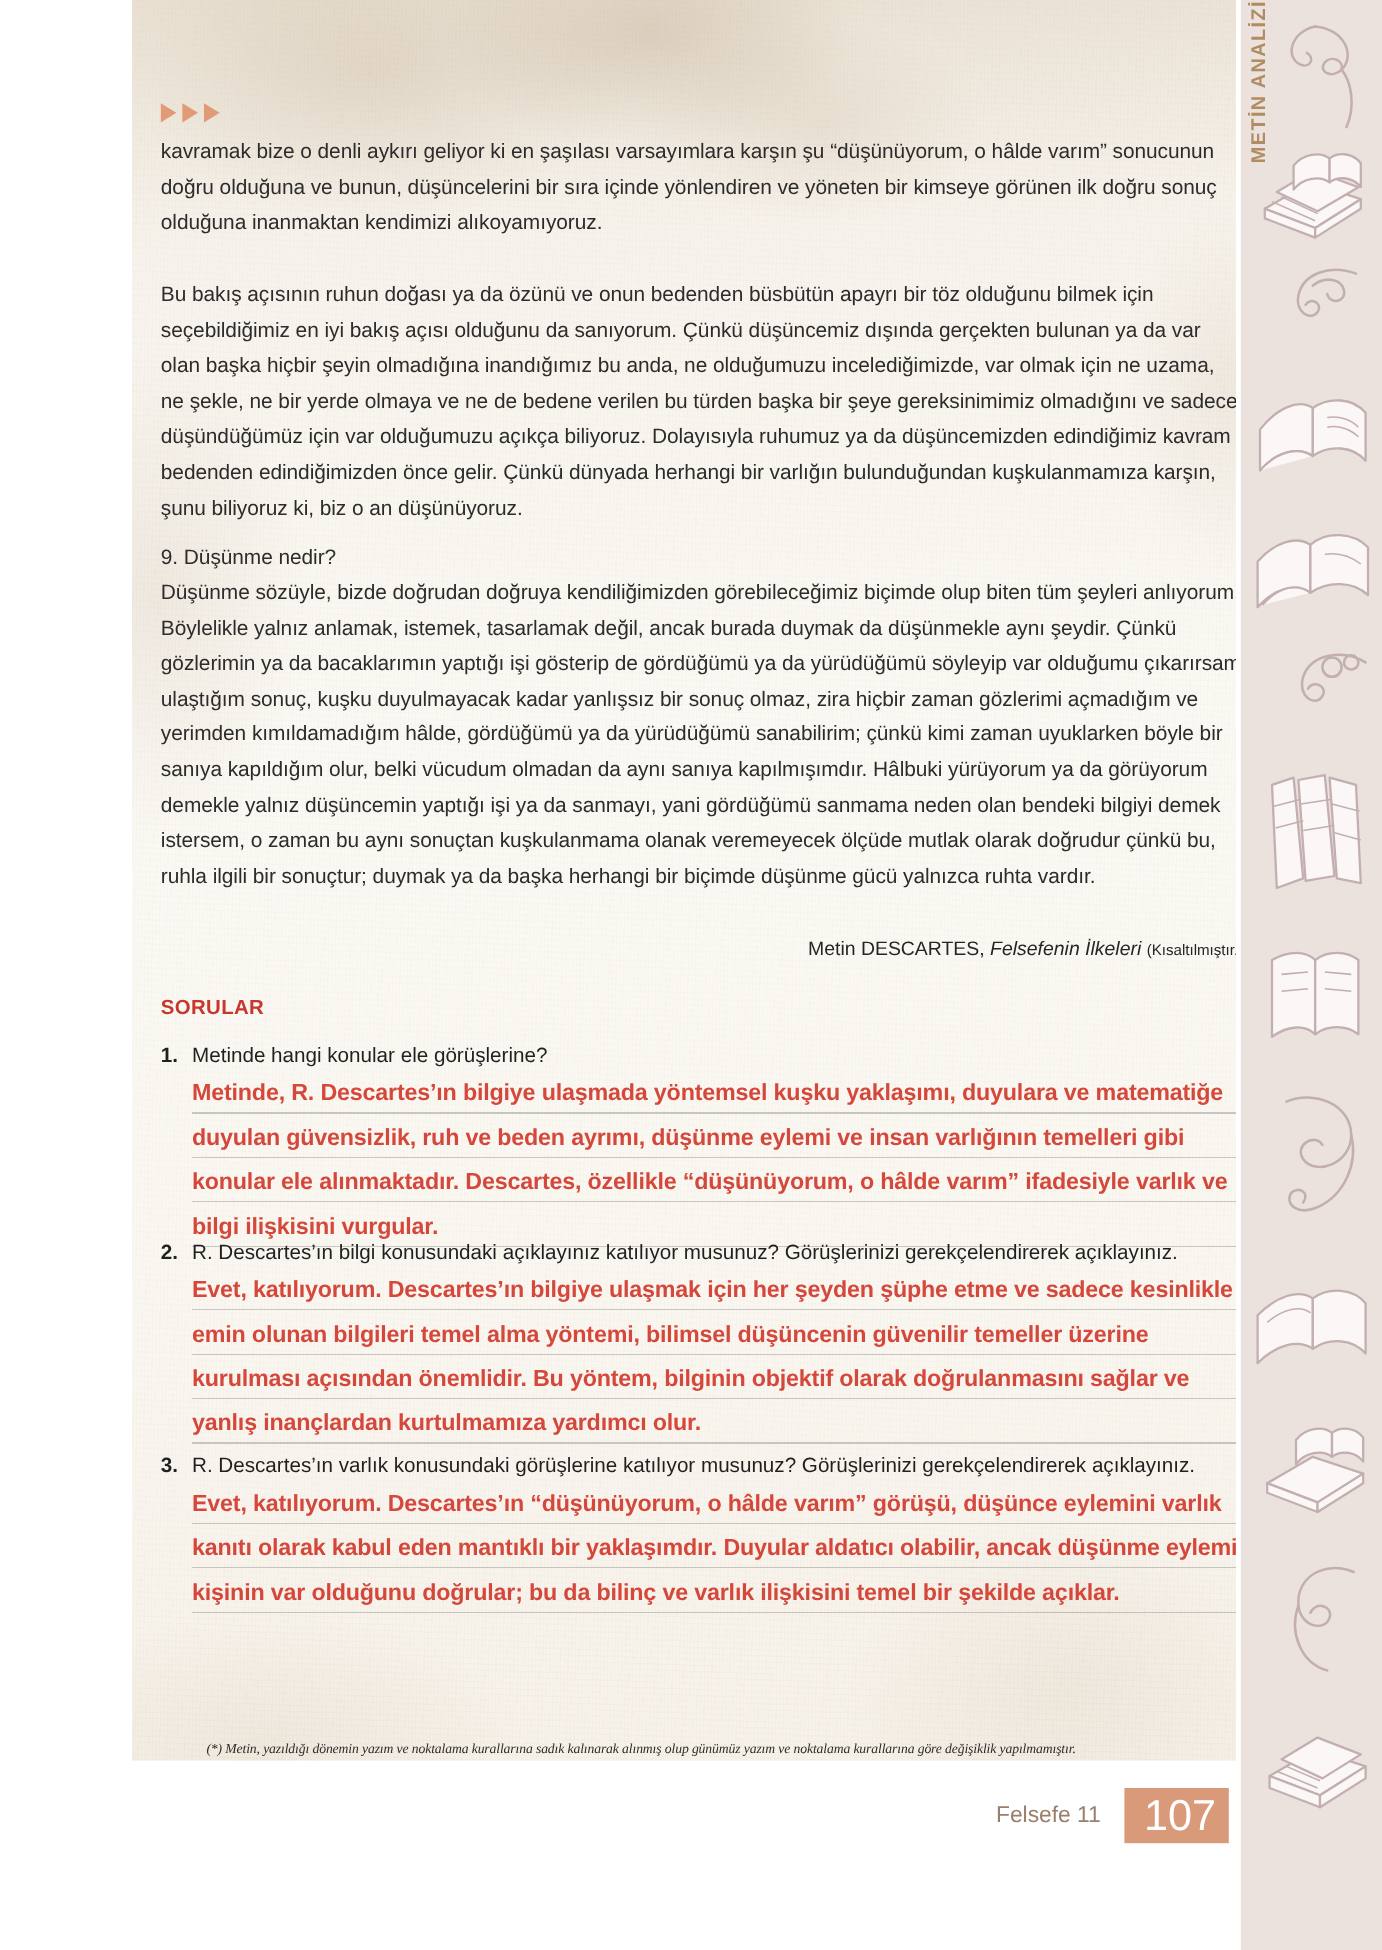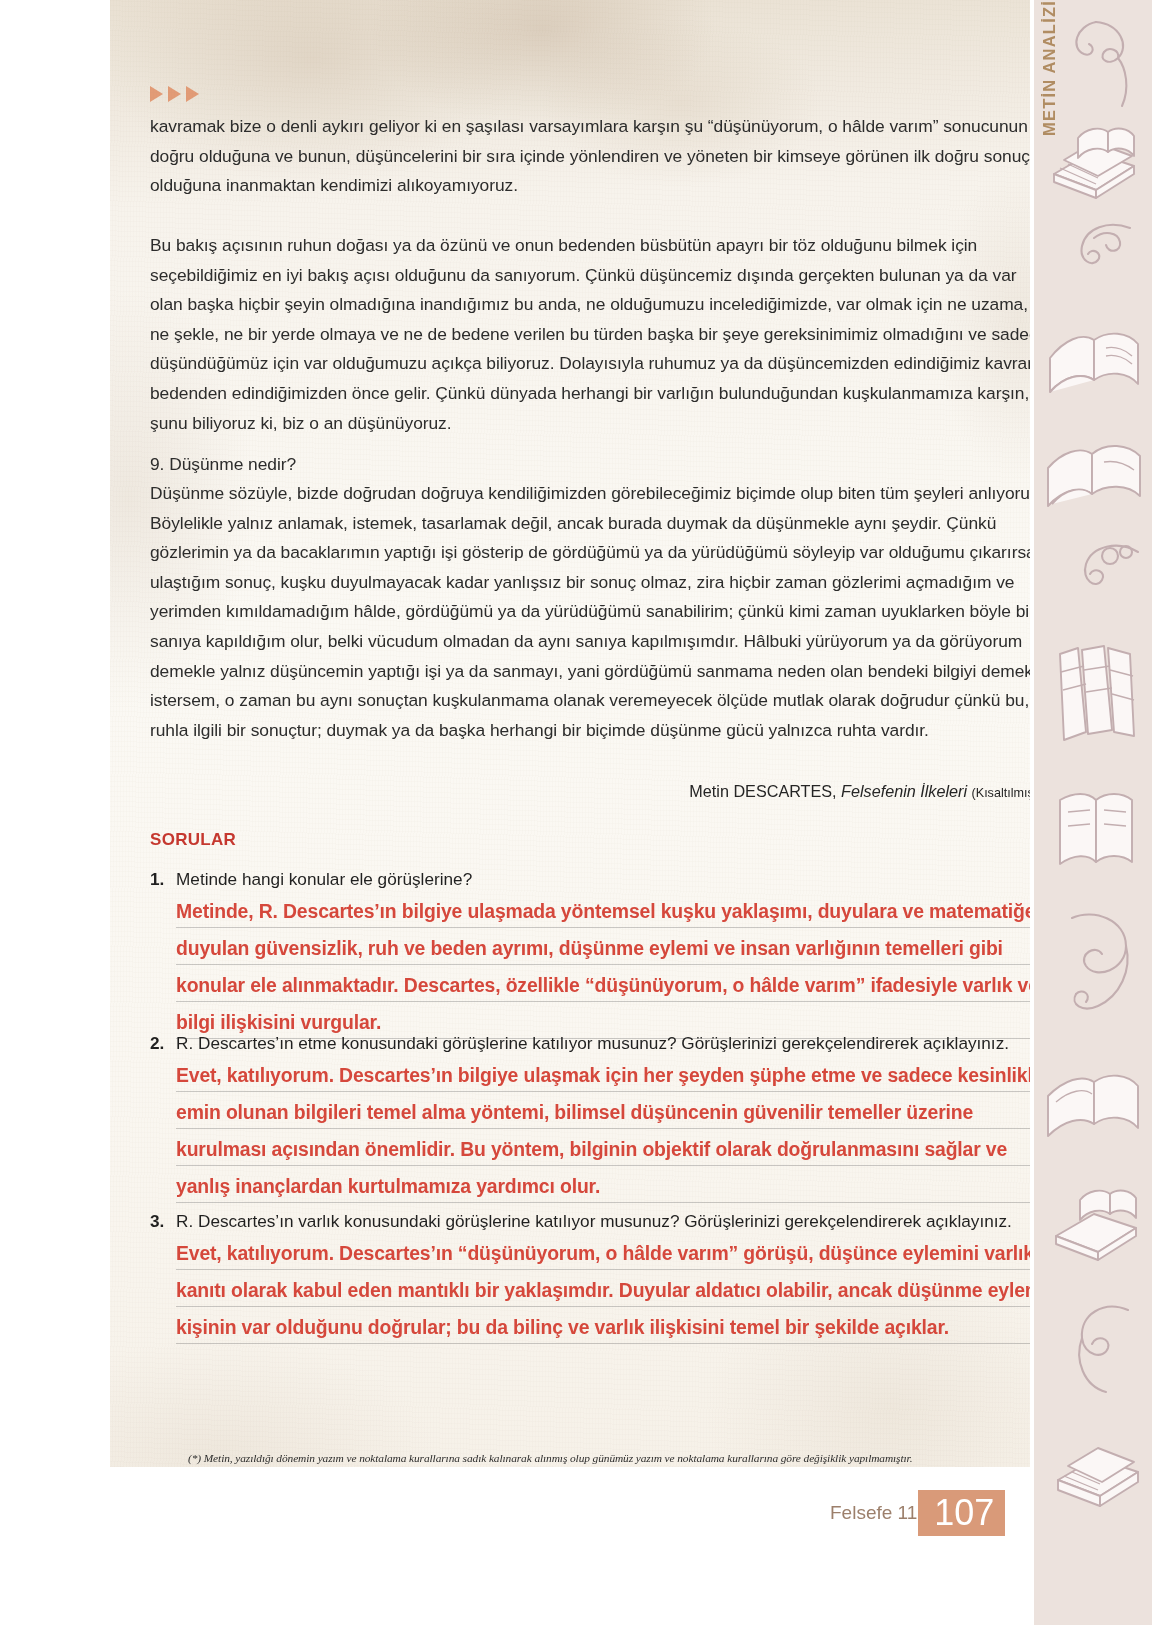--- a/index.html
+++ b/index.html
@@ -82,21 +82,21 @@
   }
   .deco {
     position: absolute;
     left: 0;
     width: 118px;
   }
 
   
   #content {
     position: absolute;
-    left: 32px;
+    left: 16px;
     top: 0;
     width: 890px;
     height: 1467px;
   }
 
   .arrows {
     position: absolute;
     left: 8px;
     top: 86px;
     display: flex;
@@ -194,21 +194,21 @@
     position: absolute;
     left: 830px;
     top: 1490px;
     display: flex;
     align-items: stretch;
     height: 46px;
   }
   #book-name {
     color: #9c7f6b;
     font-size: 19px;
-    padding-right: 1px;
+    padding-right: 20px;
     align-self: center;
   }
   #page-num {
     background: #d99a79;
     color: #ffffff;
     font-size: 36px;
     line-height: 46px;
     padding: 0 11px 0 16px;
     min-width: 50px;
     text-align: center;
@@ -249,21 +249,21 @@
         <div class="qrow">
           <div class="qnum">1.</div>
           <div class="qtext">Metinde hangi konular ele görüşlerine?</div>
         </div>
         <div class="answer">Metinde, R. Descartes’ın bilgiye ulaşmada yöntemsel kuşku yaklaşımı, duyulara ve matematiğe duyulan güvensizlik, ruh ve beden ayrımı, düşünme eylemi ve insan varlığının temelleri gibi konular ele alınmaktadır. Descartes, özellikle “düşünüyorum, o hâlde varım” ifadesiyle varlık ve bilgi ilişkisini vurgular.</div>
       </div>
 
       <div class="qblock" style="top:1030px;">
         <div class="qrow">
           <div class="qnum">2.</div>
-          <div class="qtext">R. Descartes’ın etme konusundaki görüşlerine katılıyor musunuz? Görüşlerinizi gerekçelendirerek açıklayınız.</div>
+          <div class="qtext">R. Descartes’ın bilgi konusundaki açıklayınız katılıyor musunuz? Görüşlerinizi gerekçelendirerek açıklayınız.</div>
         </div>
         <div class="answer">Evet, katılıyorum. Descartes’ın bilgiye ulaşmak için her şeyden şüphe etme ve sadece kesinlikle emin olunan bilgileri temel alma yöntemi, bilimsel düşüncenin güvenilir temeller üzerine kurulması açısından önemlidir. Bu yöntem, bilginin objektif olarak doğrulanmasını sağlar ve yanlış inançlardan kurtulmamıza yardımcı olur.</div>
       </div>
 
       <div class="qblock" style="top:1208px;">
         <div class="qrow">
           <div class="qnum">3.</div>
           <div class="qtext">R. Descartes’ın varlık konusundaki görüşlerine katılıyor musunuz? Görüşlerinizi gerekçelendirerek açıklayınız.</div>
         </div>
         <div class="answer">Evet, katılıyorum. Descartes’ın “düşünüyorum, o hâlde varım” görüşü, düşünce eylemini varlık kanıtı olarak kabul eden mantıklı bir yaklaşımdır. Duyular aldatıcı olabilir, ancak düşünme eylemi kişinin var olduğunu doğrular; bu da bilinç ve varlık ilişkisini temel bir şekilde açıklar.</div>

